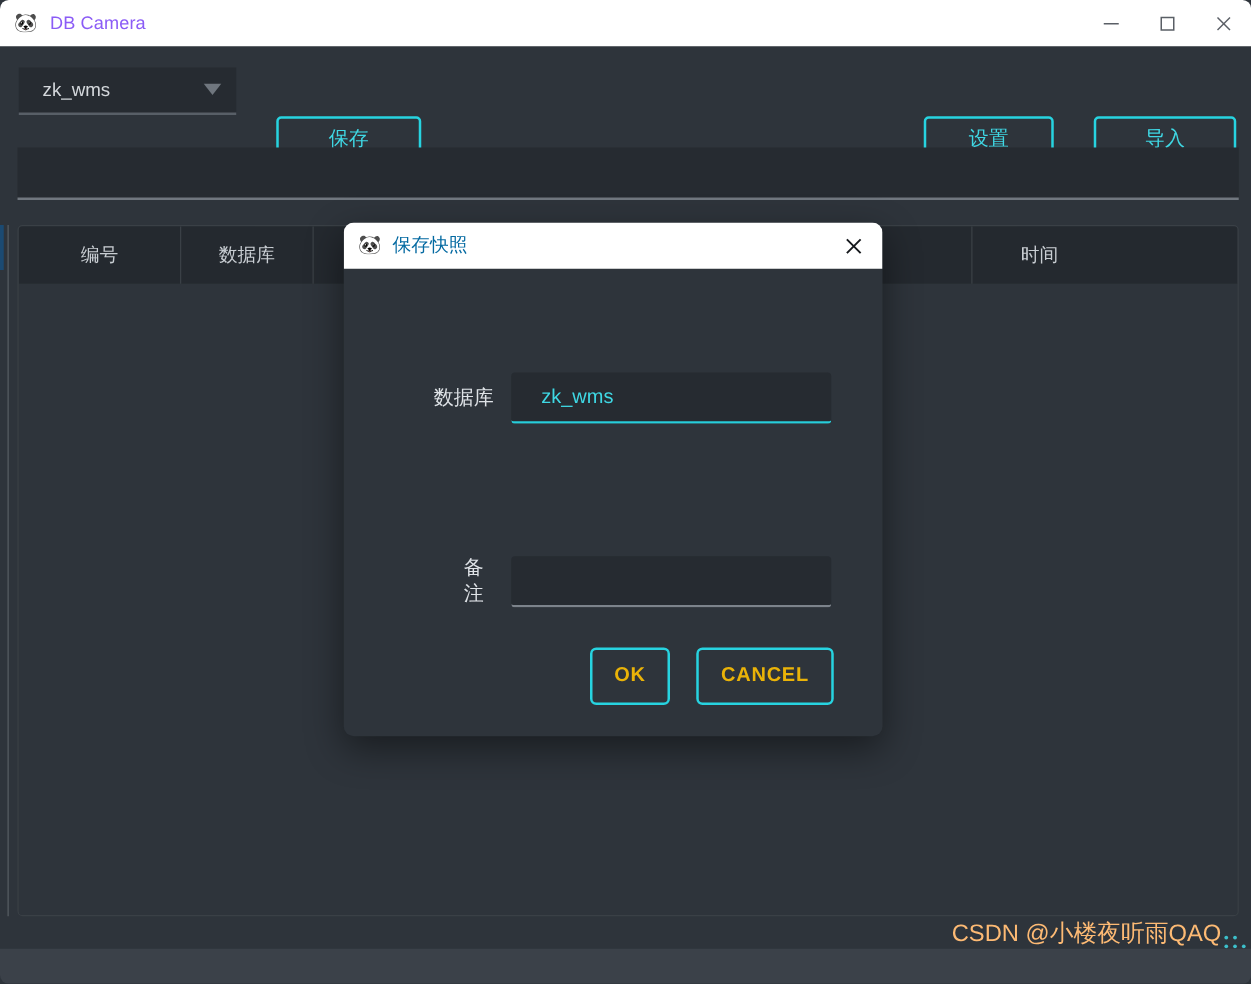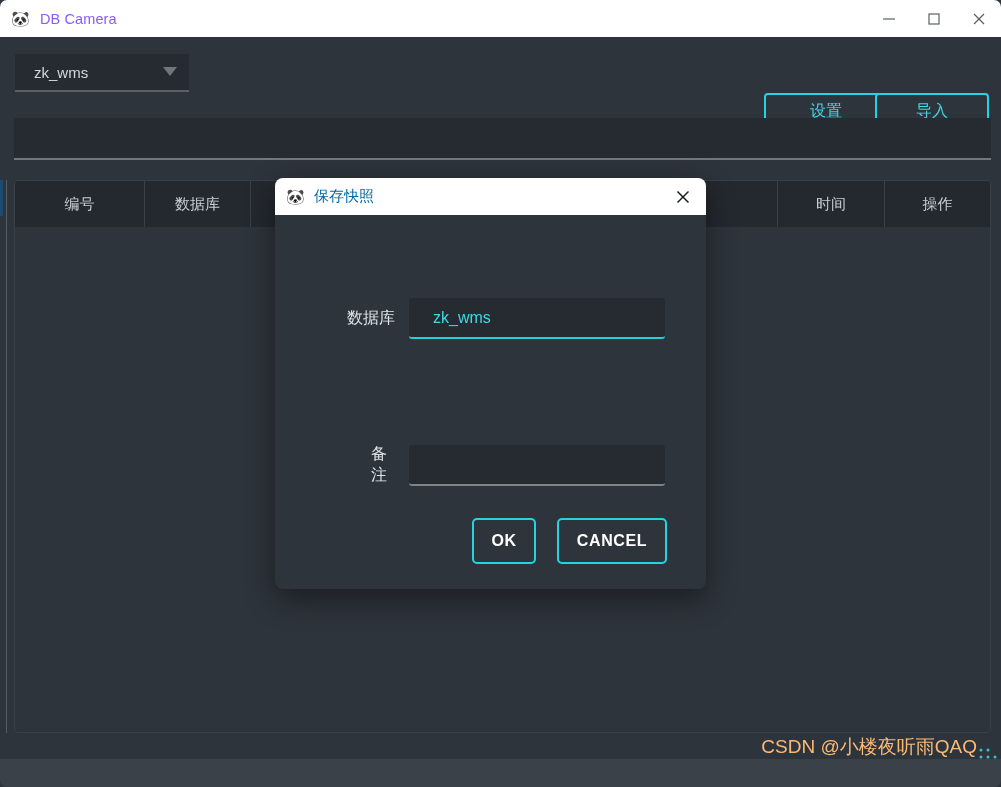--- a/index.html
+++ b/index.html
@@ -86,21 +86,21 @@
     position: absolute;
     border: 2px solid #27d3e0;
     border-radius: 4px;
     background: #2e343b;
     color: #3fd8e4;
     font-size: 16px;
     display: flex; align-items: center; justify-content: center;
     cursor: pointer;
   }
   .btn-save   { left: 221px; top: 56px; width: 116px; height: 37px; }
-  .btn-setting{ left: 764px; top: 56px; width: 124px; height: 37px; }
+  .btn-setting{ left: 739px; top: 56px; width: 104px; height: 37px; }
   .btn-import { left: 875px; top: 56px; width: 114px; height: 37px; }
 
   
   .filterbar {
     position: absolute;
     left: 14px; top: 118px;
     width: 977px; height: 42px;
     background: #262b31;
     border-bottom: 2px solid #70777f;
   }
@@ -246,21 +246,21 @@
   .dlg-actions {
     position: absolute;
     left: 197px; top: 303px;
     display: flex;
     gap: 21px;
   }
   .dlg-btn {
     border: 2px solid #27d3e0;
     border-radius: 5px;
     background: #2e343b;
-    color: #ffffff;
+    color: #eab308;
     font-size: 16px;
     font-weight: bold;
     letter-spacing: .6px;
     display: flex; align-items: center; justify-content: center;
     cursor: pointer;
   }
   .btn-ok { width: 64px; height: 46px; }
   .btn-cancel { width: 110px; height: 46px; }
 </style>
 </head>
@@ -288,39 +288,39 @@
           <line x1="13" y1="3" x2="3" y2="13" stroke="#5a5f66" stroke-width="1.2"></line>
         </svg>
     </div>
   </div>
 
   <div class="toolbar">
     <div class="combo">
       <span class="combo-value">zk_wms</span>
       <span class="combo-arrow"></span>
     </div>
+    <div class="btn-outline btn-save">保存</div>
     <div class="btn-outline btn-setting">设置</div>
     <div class="btn-outline btn-import">导入</div>
   </div>
 
   <div class="filterbar" title=""></div>
 
   <div class="edge-strip"></div>
   <div class="edge-rail"></div>
 
   <div class="table-wrap">
     <div class="thead">
       <div class="th" style="width:130px">编号</div>
       <div class="th" style="width:106px">数据库</div>
       <div class="th" style="width:135px"></div>
       <div class="th" style="width:135px"></div>
       <div class="th" style="width:135px"></div>
       <div class="th" style="width:122px"></div>
       <div class="th" style="width:107px">时间</div>
-      <div class="th" style="width:105px">操作</div>
     </div>
     <div class="tbody"></div>
   </div>
 
   <div class="dialog">
     <div class="dlg-titlebar">
       <div class="dlg-icon">🐼</div>
       <div class="dlg-title">保存快照</div>
       <div class="dlg-spacer"></div>
       <div class="dlg-close">

